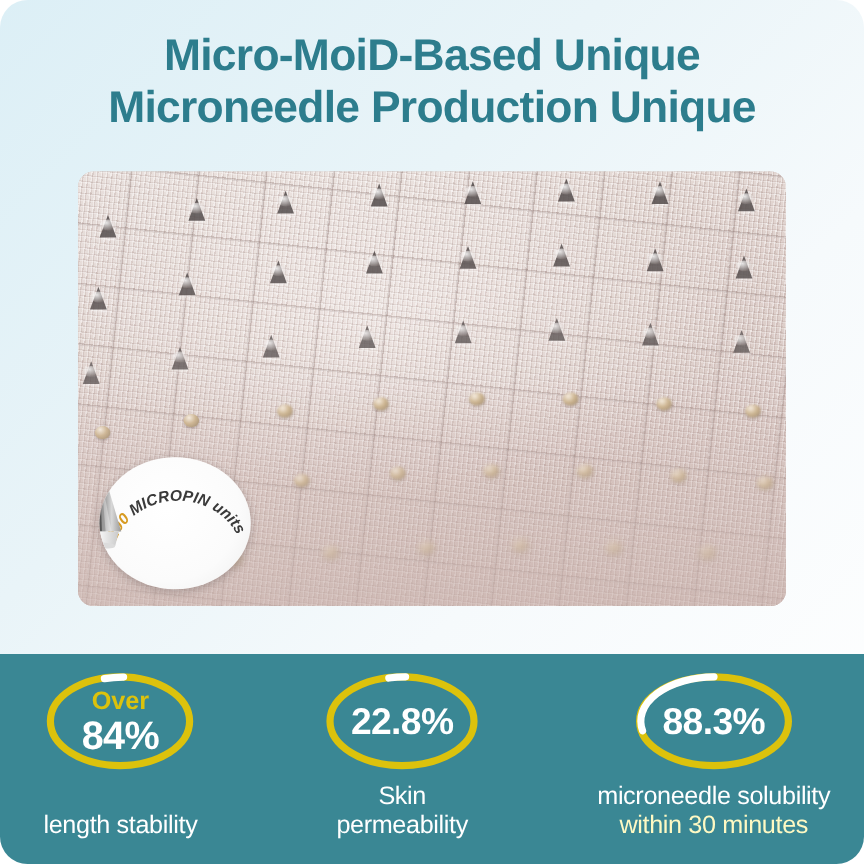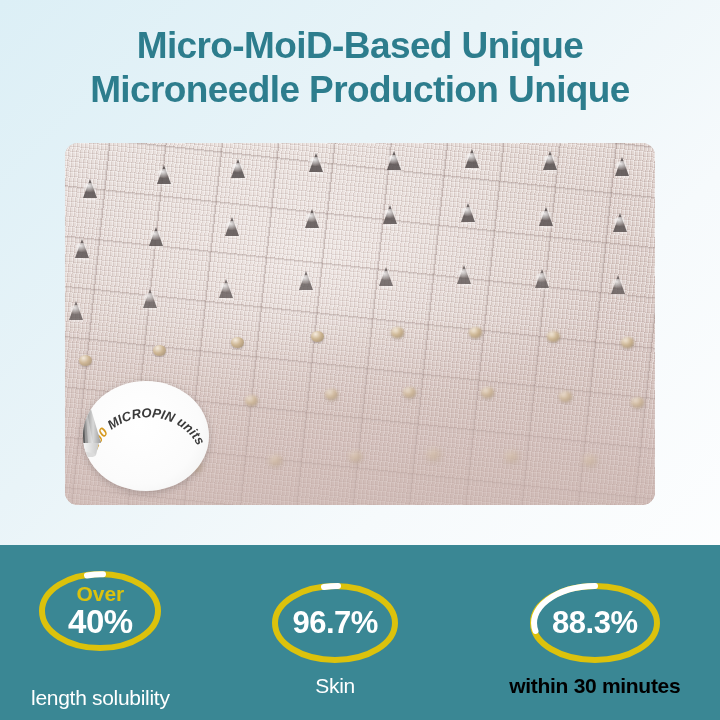--- a/index.html
+++ b/index.html
@@ -9,20 +9,21 @@
     overflow:hidden;
     font-family:"Liberation Sans", sans-serif;
   }
 
   .poster {
     position:relative;
     width:720px; height:720px;
     background:
       linear-gradient(135deg, #dceff6 0%, #e9f4f8 35%, #f6fafc 62%, #ffffff 100%);
     overflow:hidden;
+    border-radius:23px;
   }
 
   
   .title-block {
     position:absolute;
     left:0; top:24px;
     width:720px;
     text-align:center;
   }
   .title-line {
@@ -136,21 +137,21 @@
   
   .stats-band {
     position:absolute;
     left:0; top:545px;
     width:720px; height:175px;
     background:#3a8794;
   }
   .stats-row {
     position:absolute; inset:0;
     display:flex;
-    align-items:center;
+    align-items:flex-start;
     justify-content:center;
     gap:47px;
   }
   .stat {
     position:relative;
     display:flex;
     flex-direction:column;
     align-items:center;
     padding-top:12px;
   }
@@ -186,21 +187,21 @@
   .big-num.solo { font-size:31px; }
 
   .caption {
     margin-top:7px;
     text-align:center;
     color:#ffffff;
     font-size:21px;
     line-height:1.16;
     letter-spacing:-0.3px;
   }
-  .caption .gold { color:#000000; display:block;font-weight:bold; }
+  .caption .gold { color:#fef9c3; display:block; }
   .caption .wide { white-space:nowrap; }
 </style>
 </head>
 <body>
 
 <div class="poster">
 
   <div class="title-block">
     <div class="title-line">Micro-MoiD-Based Unique</div>
     <div class="title-line">Microneedle Production Unique</div>
@@ -311,55 +312,57 @@
     <div class="stats-row">
 
       <div class="stat stat-1">
         <div class="ellipse-wrap">
           <svg width="130" height="88" viewBox="0 0 130 88">
             <ellipse cx="65" cy="44" rx="58" ry="37" fill="none" stroke="#dcc20c" stroke-width="6"></ellipse>
             <path d="M 52 8.5 A 58 37 0 0 1 68 7.2" fill="none" stroke="#ffffff" stroke-width="6" stroke-linecap="round"></path>
           </svg>
           <div class="ellipse-text">
             <div class="over-label">Over</div>
-            <div class="big-num">40%</div>
+            <div class="big-num">84%</div>
           </div>
         </div>
         <div class="caption">
           <br>
-          <span>length solubility</span>
+          <span>length stability</span>
         </div>
       </div>
 
       <div class="stat stat-2">
         <div class="ellipse-wrap">
           <svg width="134" height="88" viewBox="0 0 134 88">
             <ellipse cx="67" cy="44" rx="60" ry="37" fill="none" stroke="#dcc20c" stroke-width="6"></ellipse>
             <path d="M 56 8 A 60 37 0 0 1 70 7" fill="none" stroke="#ffffff" stroke-width="6" stroke-linecap="round"></path>
           </svg>
           <div class="ellipse-text">
-            <div class="big-num solo">96.7%</div>
+            <div class="big-num solo">22.8%</div>
           </div>
         </div>
         <div class="caption">
           <span>Skin</span><br>
+          <span>permeability</span>
         </div>
       </div>
 
       <div class="stat stat-3">
         <div class="ellipse-wrap">
           <svg width="140" height="88" viewBox="0 0 140 88">
             <ellipse cx="70" cy="44" rx="62" ry="37" fill="none" stroke="#dcc20c" stroke-width="6"></ellipse>
             <path d="M 70 7 A 62 37 0 0 0 10.5 52" fill="none" stroke="#ffffff" stroke-width="6" stroke-linecap="round"></path>
           </svg>
           <div class="ellipse-text">
             <div class="big-num solo">88.3%</div>
           </div>
         </div>
         <div class="caption">
+          <span class="wide">microneedle solubility</span>
           <span class="gold wide">within 30 minutes</span>
         </div>
       </div>
 
     </div>
   </div>
 
 </div>
 
 </body></html>

